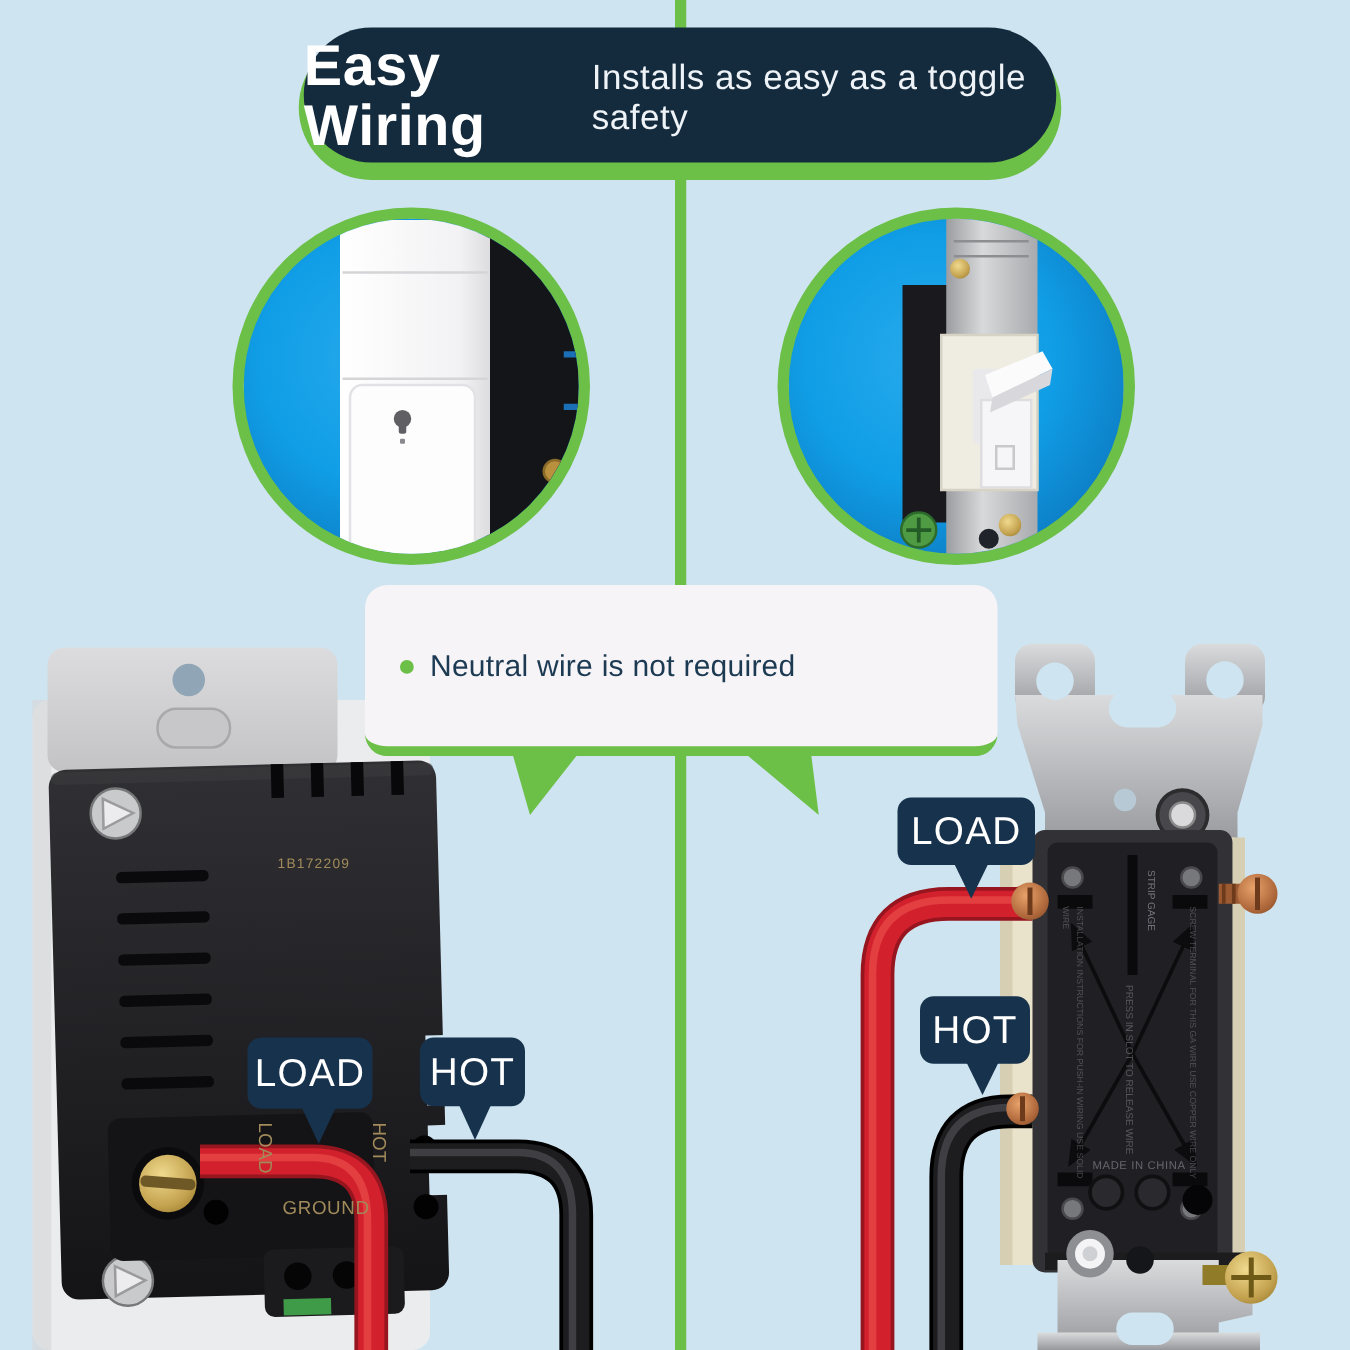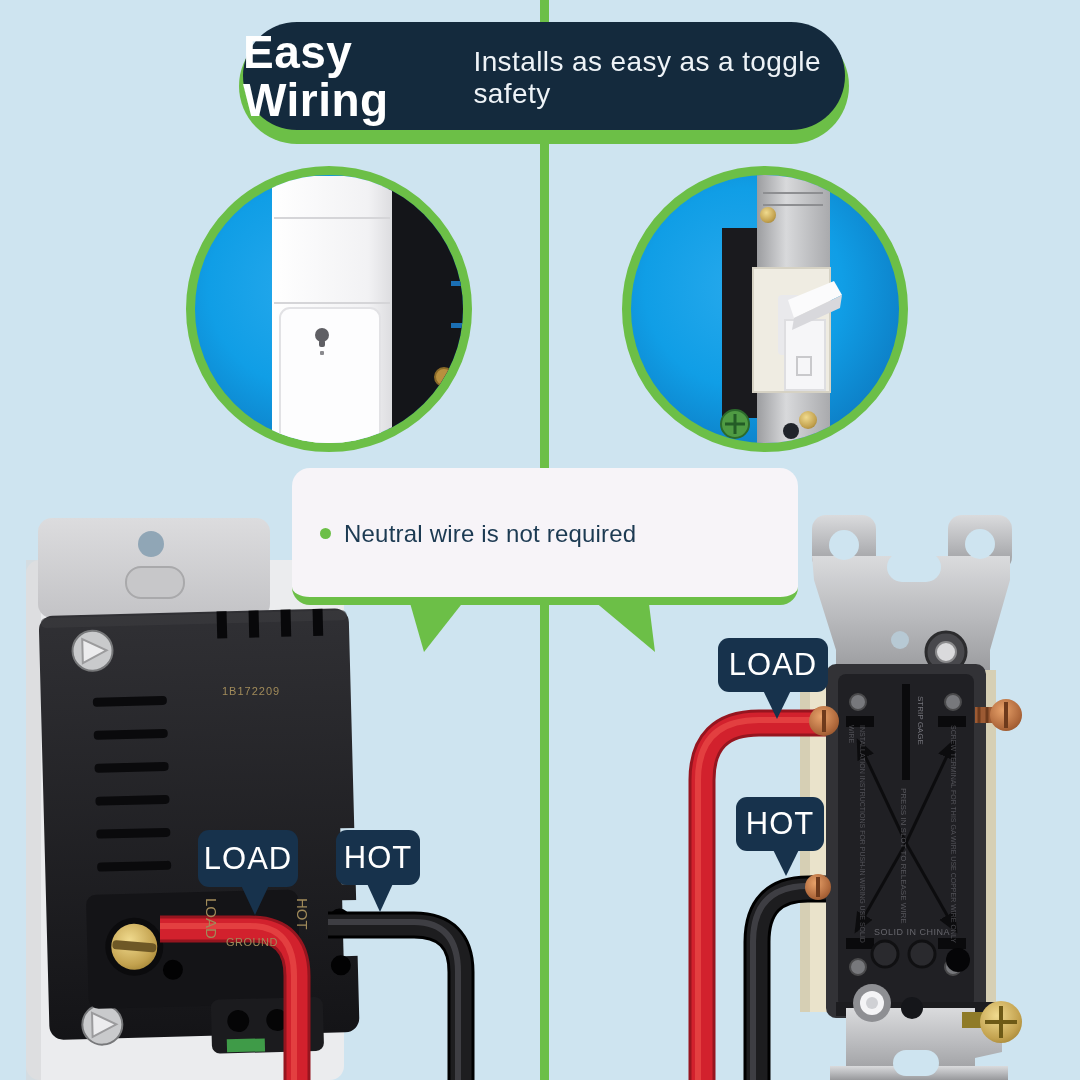--- a/index.html
+++ b/index.html
@@ -43,21 +43,21 @@
   .wire-blk-sh{stroke:#000;stroke-width:27;fill:none;}
   .wire-blk{stroke:var(--wire-black,#1d1d1f);stroke-width:21;fill:none;}
   .wire-blk-hi{stroke:#55555c;stroke-width:6;fill:none;opacity:.6;}
   .xarrow{stroke:#0c0c0e;stroke-width:3;}
 
   
   .etch{position:absolute;z-index:3;color:var(--etch-gold,#a18b5a);}
   .serial{left:222px;top:645px;font-size:11px;letter-spacing:1px;margin-top:40px;}
   .vtext{writing-mode:vertical-rl;}
   .etch-load{left:203px;top:898px;font-size:15px;height:70px;}
-  .etch-ground{left:226px;top:936px;font-size:11px;letter-spacing:.5px;text-align:center;}
+  .etch-ground{left:226px;top:958px;font-size:15px;letter-spacing:.5px;text-align:center;}
   .etch-hot{left:294px;top:898px;font-size:15px;height:56px;}
   .fine{position:absolute;z-index:3;color:#8a8a92;}
   .fine-strip{left:916px;top:696px;font-size:8px;height:92px;opacity:.8;writing-mode:vertical-rl;}
   .fine-left{left:846px;top:725px;font-size:7px;height:235px;line-height:1.6;opacity:.45;writing-mode:vertical-rl;}
   .fine-center{left:897px;top:788px;font-size:8px;height:145px;line-height:1.5;opacity:.5;writing-mode:vertical-rl;}
   .fine-right{left:948px;top:725px;font-size:7px;height:235px;line-height:1.6;opacity:.45;writing-mode:vertical-rl;}
   .fine-made{left:874px;top:927px;font-size:9px;opacity:.65;letter-spacing:.5px;}
 
   
   .callout{position:absolute;background:var(--callout-navy,#17324c);color:#fff;border-radius:11px;z-index:5;
@@ -262,21 +262,21 @@
   </svg>
 
   <span class="etch serial">1B172209</span>
   <span class="etch vtext etch-load">LOAD</span>
   <span class="etch etch-ground">GROUND</span>
   <span class="etch vtext etch-hot">HOT</span>
   <span class="fine fine-strip">STRIP GAGE</span>
   <span class="fine fine-left">INSTALLATION INSTRUCTIONS FOR PUSH-IN WIRING USE SOLID WIRE</span>
   <span class="fine fine-center">PRESS IN SLOT TO RELEASE WIRE</span>
   <span class="fine fine-right">SCREW TERMINAL FOR THIS GA WIRE USE COPPER WIRE ONLY</span>
-  <span class="fine fine-made">SOLID IN CHINA</span>
+  <span class="fine fine-made">MADE IN CHINA</span>
 
   <div class="banner">
     <div class="title">Easy Wiring</div>
     <div class="subtitle">Installs as easy as a toggle safety</div>
   </div>
 
   <div class="circle circle-left">
     <svg width="268" height="268" viewBox="0 0 268 268">
       <defs>
         <linearGradient id="gDev" x1="0" y1="0" x2="1" y2="0">

